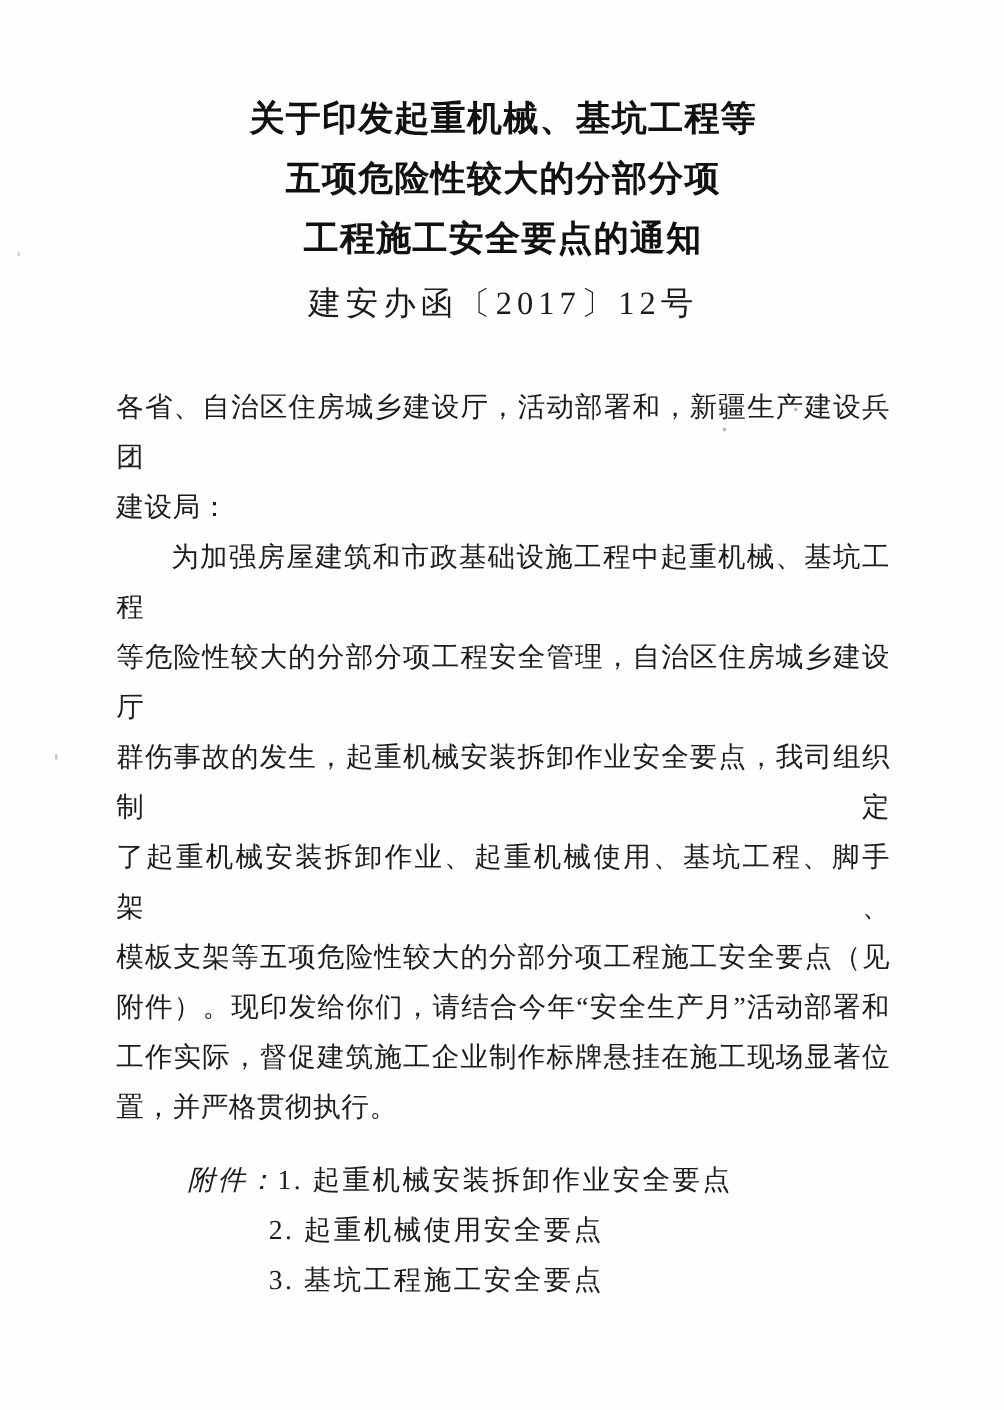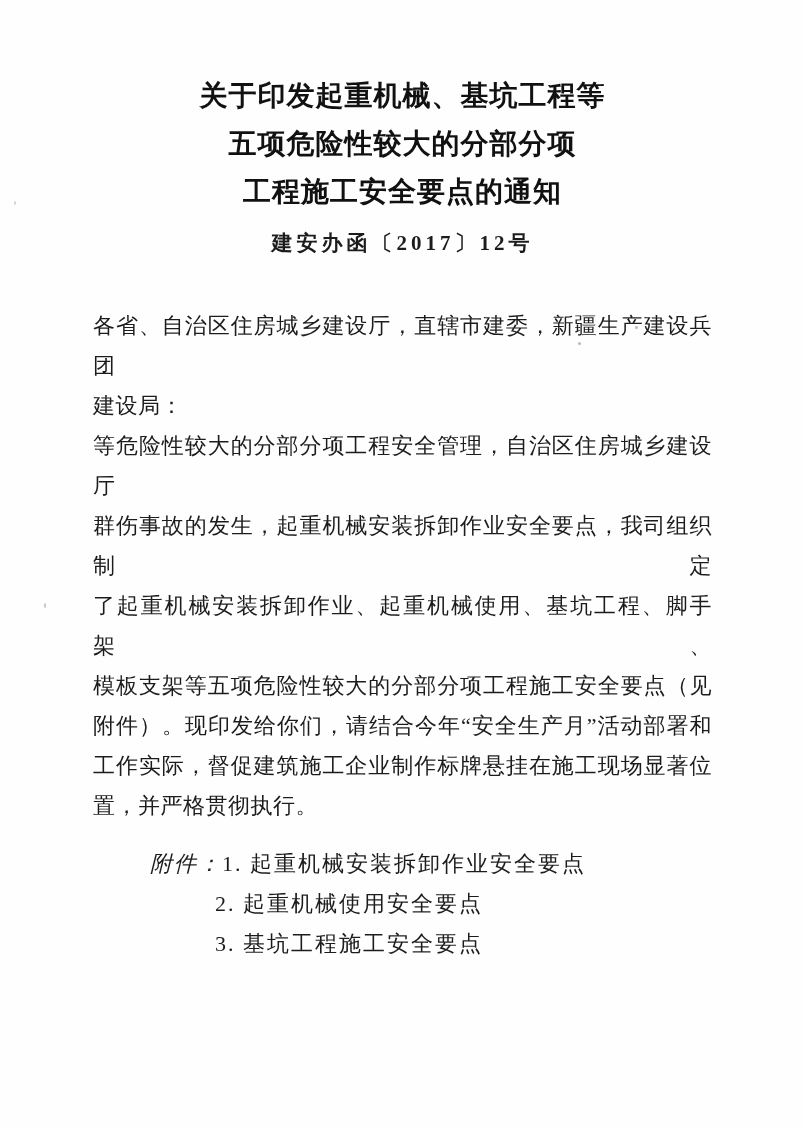--- a/index.html
+++ b/index.html
@@ -21,25 +21,24 @@
     text-align: center;
     font-weight: bold;
     font-size: 28px;
     line-height: 48px;
     letter-spacing: 1px;
     color: #111;
   }
   .doc-number {
     margin-top: 12px;
     text-align: center;
-    font-size: 21px;
+    font-size: 26px;
     line-height: 30px;
     letter-spacing: 4px;
     color: #1c1c1c;
-    font-weight: bold;
   }
   .body-block {
     margin-top: 48px;
     font-size: 22px;
     line-height: 40px;
   }
   .line {
     text-align: justify;
     text-align-last: justify;
     text-justify: inter-character;
@@ -83,22 +82,23 @@
   <div class="content">
     <div class="title-block">
       <div>关于印发起重机械、基坑工程等</div>
       <div>五项危险性较大的分部分项</div>
       <div>工程施工安全要点的通知</div>
     </div>
 
     <div class="doc-number">建安办函〔2017〕12号</div>
 
     <div class="body-block">
-      <div class="line">各省、自治区住房城乡建设厅，直辖市建委，新疆生产建设兵团</div>
+      <div class="line">各省、自治区住房城乡建设厅，活动部署和，新疆生产建设兵团</div>
       <div class="line no-justify">建设局：</div>
+      <div class="line indent">为加强房屋建筑和市政基础设施工程中起重机械、基坑工程</div>
       <div class="line">等危险性较大的分部分项工程安全管理，自治区住房城乡建设厅</div>
       <div class="line">群伤事故的发生，起重机械安装拆卸作业安全要点，我司组织制定</div>
       <div class="line">了起重机械安装拆卸作业、起重机械使用、基坑工程、脚手架、</div>
       <div class="line">模板支架等五项危险性较大的分部分项工程施工安全要点（见</div>
       <div class="line">附件）。现印发给你们，请结合今年“安全生产月”活动部署和</div>
       <div class="line">工作实际，督促建筑施工企业制作标牌悬挂在施工现场显著位</div>
       <div class="line no-justify">置，并严格贯彻执行。</div>
     </div>
 
     <div class="attachments">

